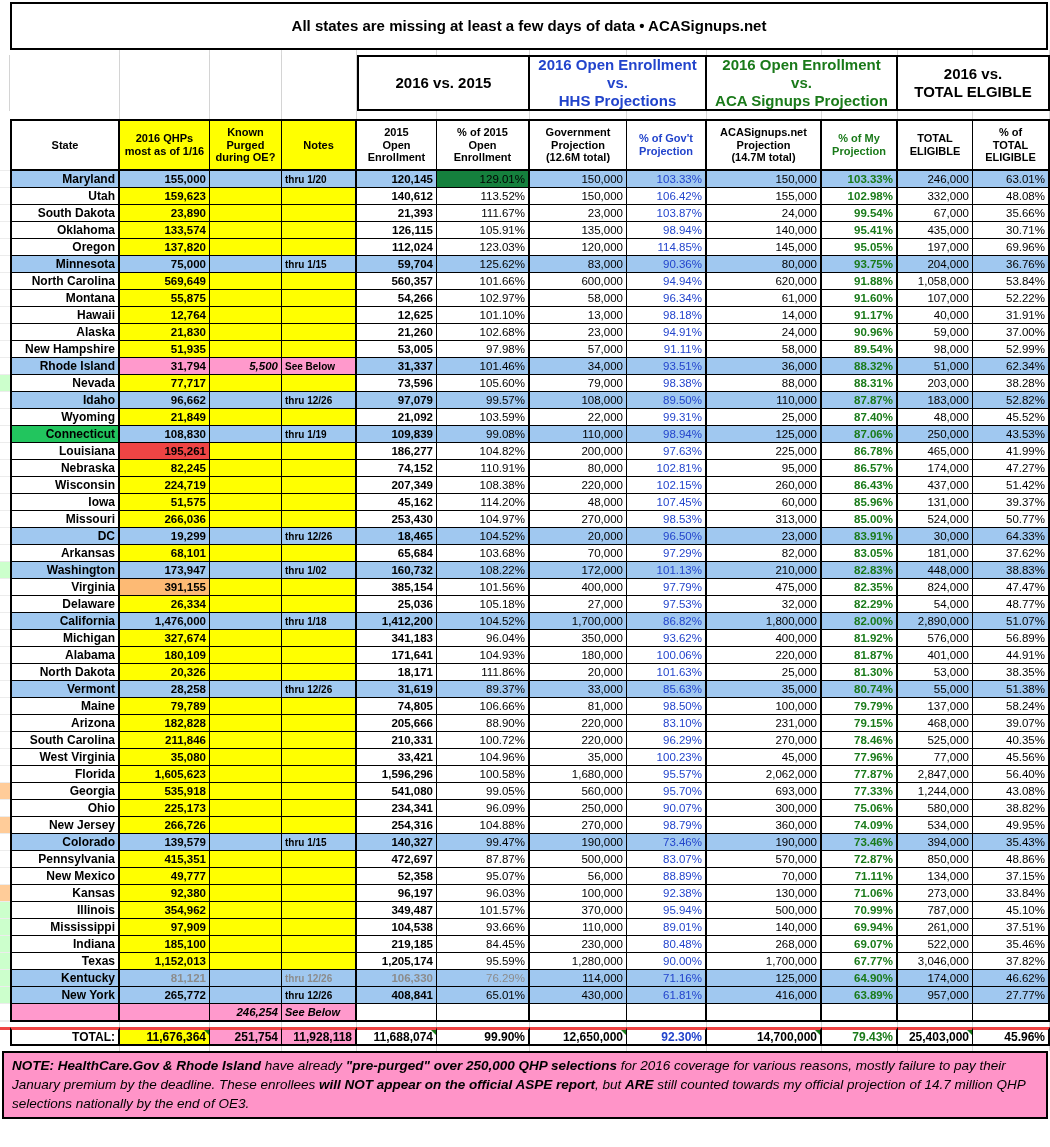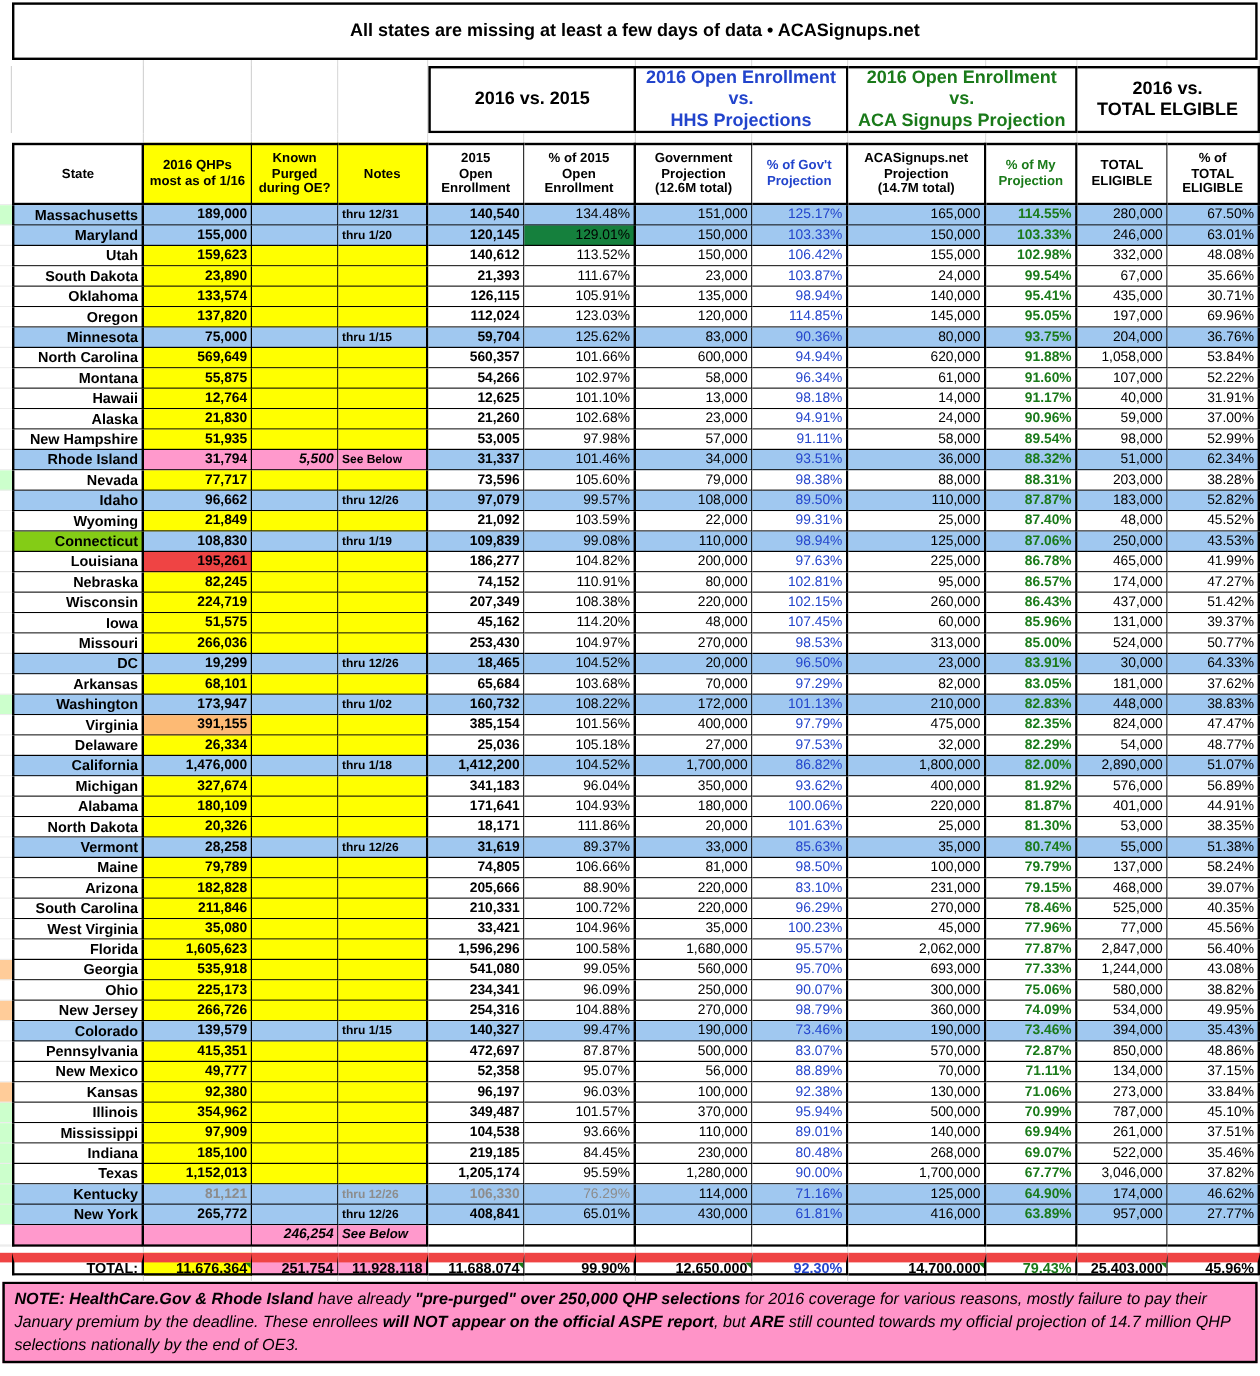--- a/index.html
+++ b/index.html
@@ -44,21 +44,21 @@
   .c-notes{justify-content:flex-start;font-weight:bold;font-size:10px;padding-left:3px;}
   .c-purged{font-weight:bold;font-style:italic;}
   .c-pgov{color:var(--text-blue);}
   .c-pmy{font-weight:bold;color:var(--text-green);}
 
   .purge-row .cell{border-bottom-width:2px;}
   .purge-row{height:18px;}
   .purge-row .c-notes{font-size:11px;font-style:italic;}
 
   .total-row{height:19px;}
-  .total-row .cell{border-top:8px solid #ef4444;border-bottom:2px solid #000;font-weight:bold;font-size:12px;}
+  .total-row .cell{border-top:3px solid #ef4444;border-bottom:2px solid #000;font-weight:bold;font-size:12px;}
   .tri{position:relative;}
   .tri::after{content:"";position:absolute;top:0;right:0;width:0;height:0;
     border-left:5px solid transparent;border-top:5px solid var(--text-green);}
 
   .note-box{margin-left:2px;width:1046px;box-sizing:border-box;border:2px solid #000;
     background:var(--note-pink);font-style:italic;font-size:13.5px;line-height:1.42;
     padding:3px 8px 4px 8px;min-height:58px;color:#000;}
   .note-box b{font-weight:bold;}
 </style>
 </head>
@@ -146,35 +146,20 @@
 Projection</div>
       <div class="hcell w-elig">TOTAL
 ELIGIBLE</div>
       <div class="hcell w-ptot thick-r">% of
 TOTAL
 ELIGIBLE</div>
     </div>
 
   <div id="data-rows">
       <div class="row">
-        <div class="cell w-gut" style="background: rgb(204, 255, 204);"></div>
-        <div class="cell w-state c-state thick-l thick-r" style="background: rgb(160, 200, 240);">Massachusetts</div>
-        <div class="cell w-qhps c-qhps" style="background: rgb(160, 200, 240);">189,000</div>
-        <div class="cell w-purged c-purged" style="background: rgb(160, 200, 240);"></div>
-        <div class="cell w-notes c-notes thick-r" style="background: rgb(160, 200, 240);">thru 12/31</div>
-        <div class="cell w-enr c-enr" style="background: rgb(160, 200, 240);">140,540</div>
-        <div class="cell w-p15 c-p15 thick-r" style="background: rgb(160, 200, 240);">134.48%</div>
-        <div class="cell w-gov c-gov" style="background: rgb(160, 200, 240);">151,000</div>
-        <div class="cell w-pgov c-pgov thick-r" style="background: rgb(160, 200, 240);">125.17%</div>
-        <div class="cell w-aca c-aca thick-r" style="background: rgb(160, 200, 240);">165,000</div>
-        <div class="cell w-pmy c-pmy thick-r" style="background: rgb(160, 200, 240);">114.55%</div>
-        <div class="cell w-elig c-elig" style="background: rgb(160, 200, 240);">280,000</div>
-        <div class="cell w-ptot c-ptot thick-r" style="background: rgb(160, 200, 240);">67.50%</div>
-      </div>
-      <div class="row">
         <div class="cell w-gut"></div>
         <div class="cell w-state c-state thick-l thick-r" style="background: rgb(160, 200, 240);">Maryland</div>
         <div class="cell w-qhps c-qhps" style="background: rgb(160, 200, 240);">155,000</div>
         <div class="cell w-purged c-purged" style="background: rgb(160, 200, 240);"></div>
         <div class="cell w-notes c-notes thick-r" style="background: rgb(160, 200, 240);">thru 1/20</div>
         <div class="cell w-enr c-enr" style="background: rgb(160, 200, 240);">120,145</div>
         <div class="cell w-p15 c-p15 thick-r" style="background: #15803d;">129.01%</div>
         <div class="cell w-gov c-gov" style="background: rgb(160, 200, 240);">150,000</div>
         <div class="cell w-pgov c-pgov thick-r" style="background: rgb(160, 200, 240);">103.33%</div>
         <div class="cell w-aca c-aca thick-r" style="background: rgb(160, 200, 240);">150,000</div>
@@ -387,21 +372,21 @@
         <div class="cell w-p15 c-p15 thick-r">103.59%</div>
         <div class="cell w-gov c-gov">22,000</div>
         <div class="cell w-pgov c-pgov thick-r">99.31%</div>
         <div class="cell w-aca c-aca thick-r">25,000</div>
         <div class="cell w-pmy c-pmy thick-r">87.40%</div>
         <div class="cell w-elig c-elig">48,000</div>
         <div class="cell w-ptot c-ptot thick-r">45.52%</div>
       </div>
       <div class="row">
         <div class="cell w-gut"></div>
-        <div class="cell w-state c-state thick-l thick-r" style="background: #84cc16; padding-left: 24px;">Connecticut</div>
+        <div class="cell w-state c-state thick-l thick-r" style="background: #22c55e; padding-left: 24px;">Connecticut</div>
         <div class="cell w-qhps c-qhps" style="background: rgb(160, 200, 240);">108,830</div>
         <div class="cell w-purged c-purged" style="background: rgb(160, 200, 240);"></div>
         <div class="cell w-notes c-notes thick-r" style="background: rgb(160, 200, 240);">thru 1/19</div>
         <div class="cell w-enr c-enr" style="background: rgb(160, 200, 240);">109,839</div>
         <div class="cell w-p15 c-p15 thick-r" style="background: rgb(160, 200, 240);">99.08%</div>
         <div class="cell w-gov c-gov" style="background: rgb(160, 200, 240);">110,000</div>
         <div class="cell w-pgov c-pgov thick-r" style="background: rgb(160, 200, 240);">98.94%</div>
         <div class="cell w-aca c-aca thick-r" style="background: rgb(160, 200, 240);">125,000</div>
         <div class="cell w-pmy c-pmy thick-r" style="background: rgb(160, 200, 240);">87.06%</div>
         <div class="cell w-elig c-elig" style="background: rgb(160, 200, 240);">250,000</div>

